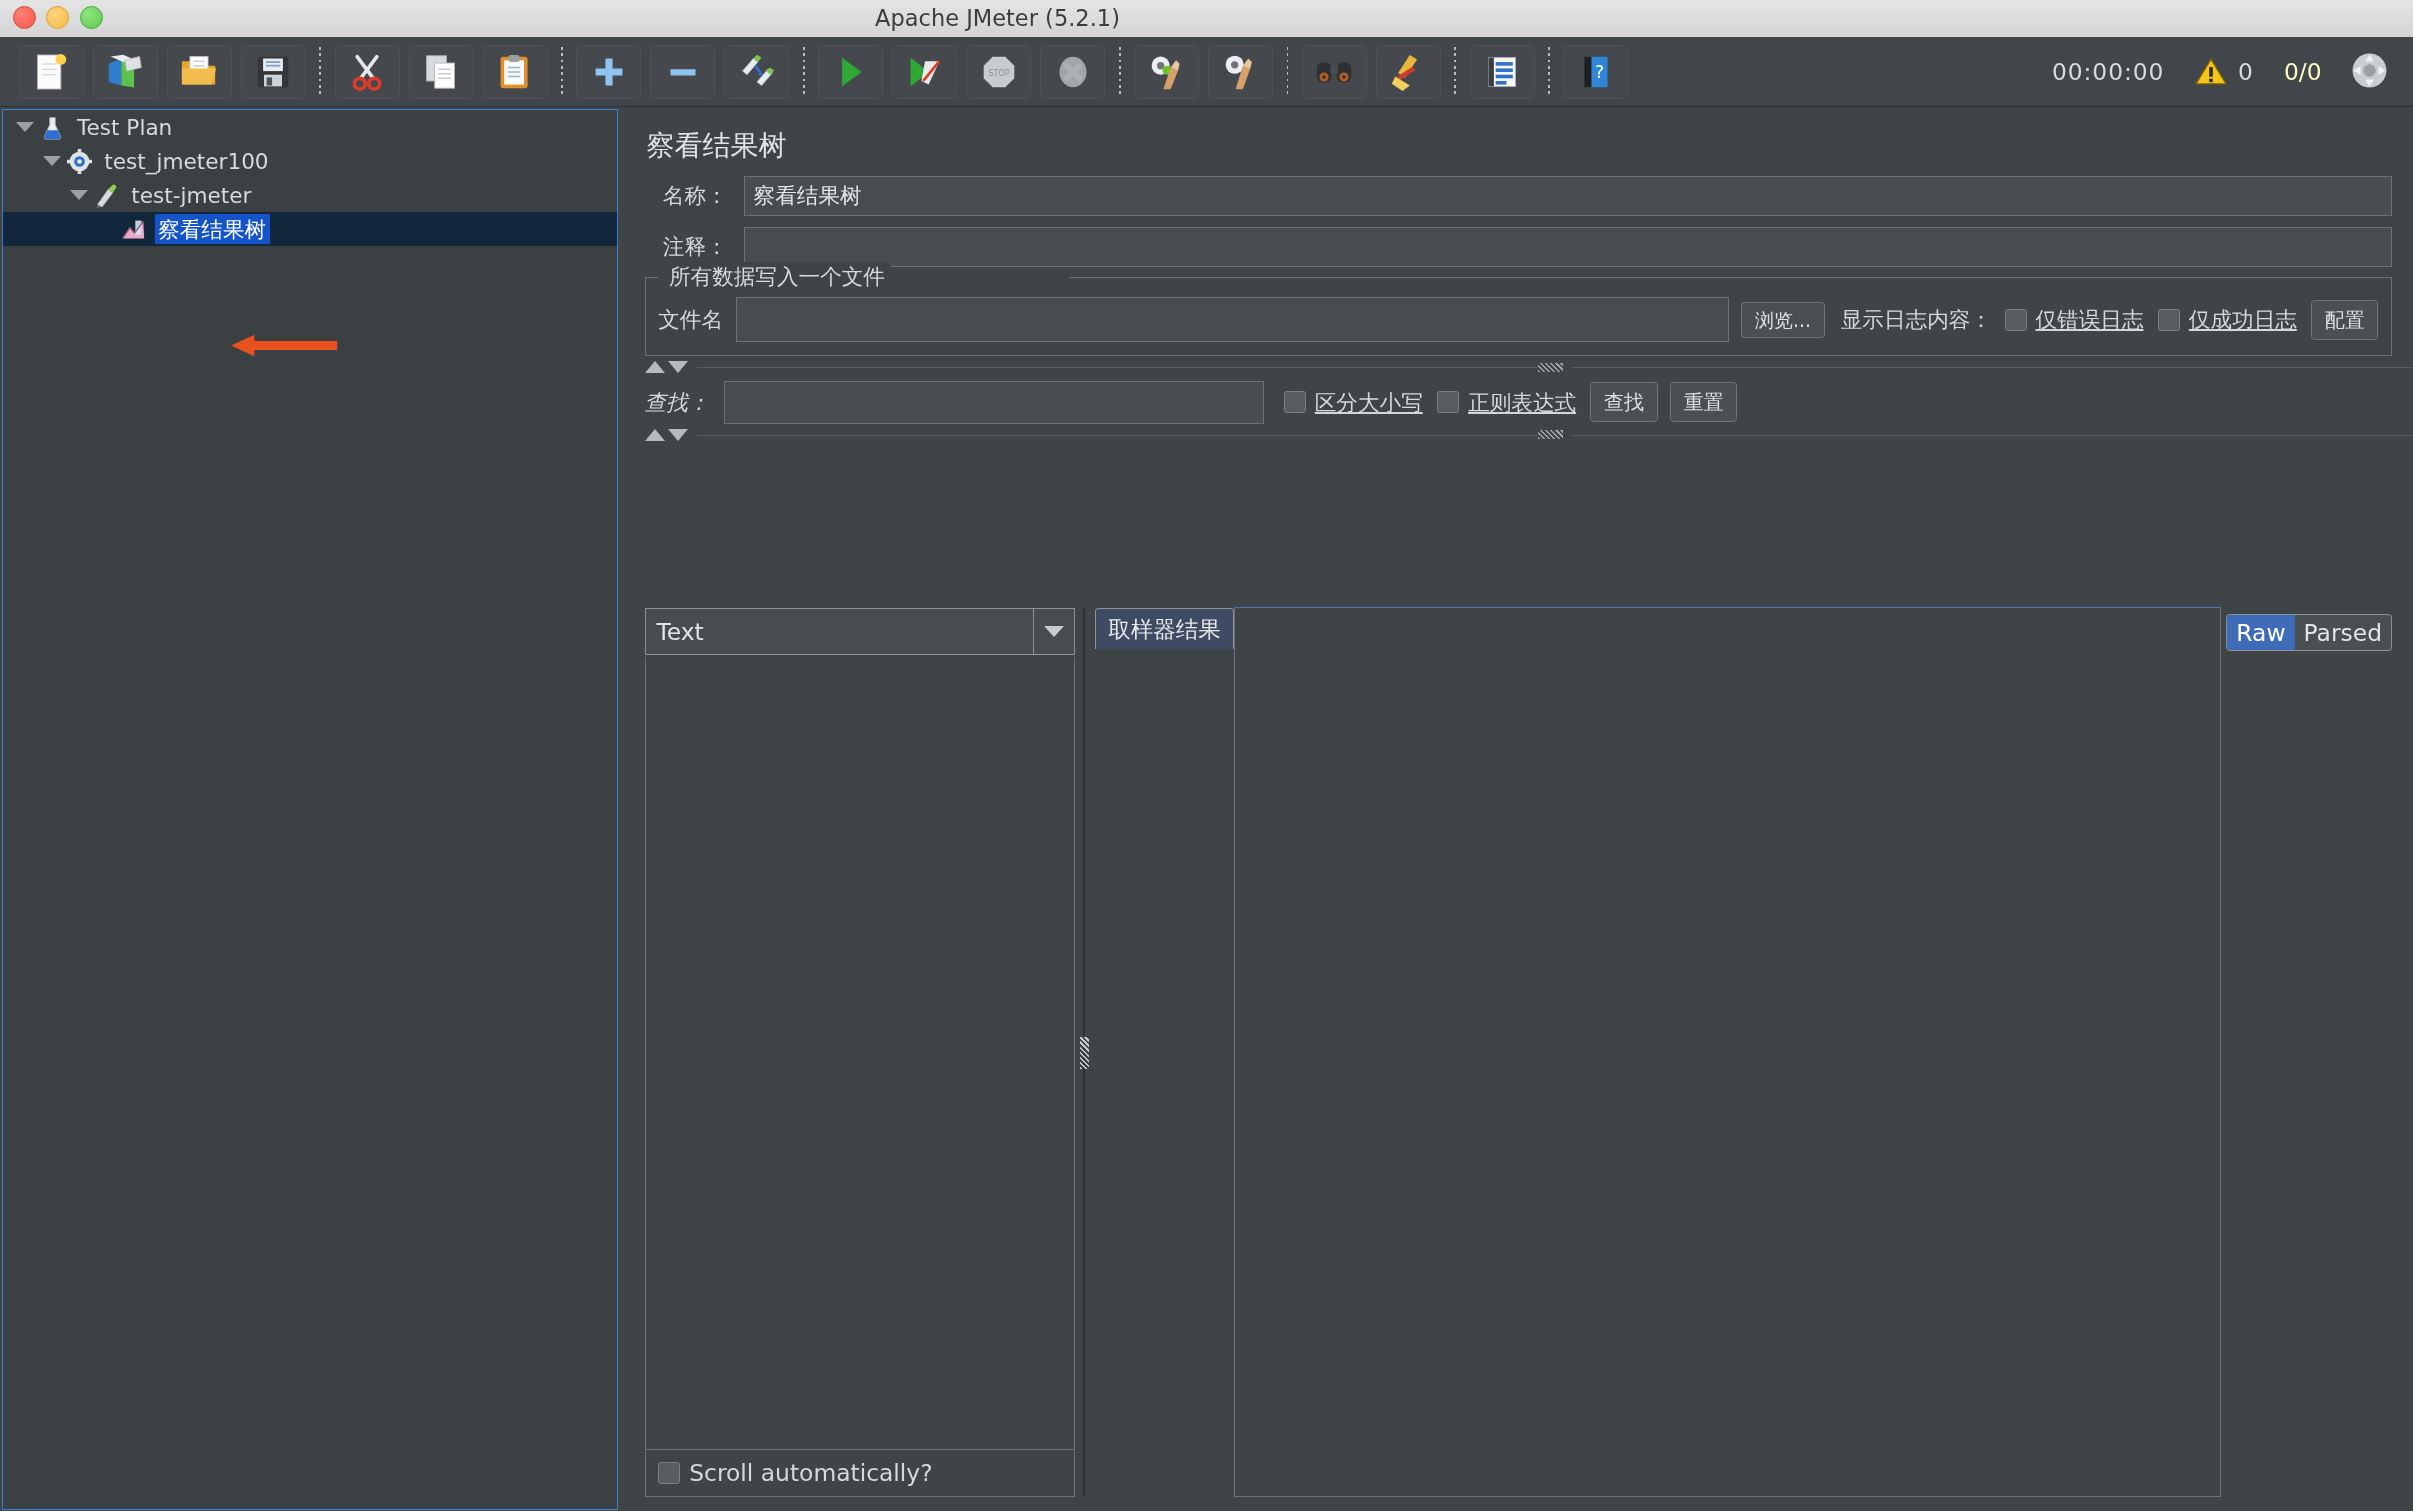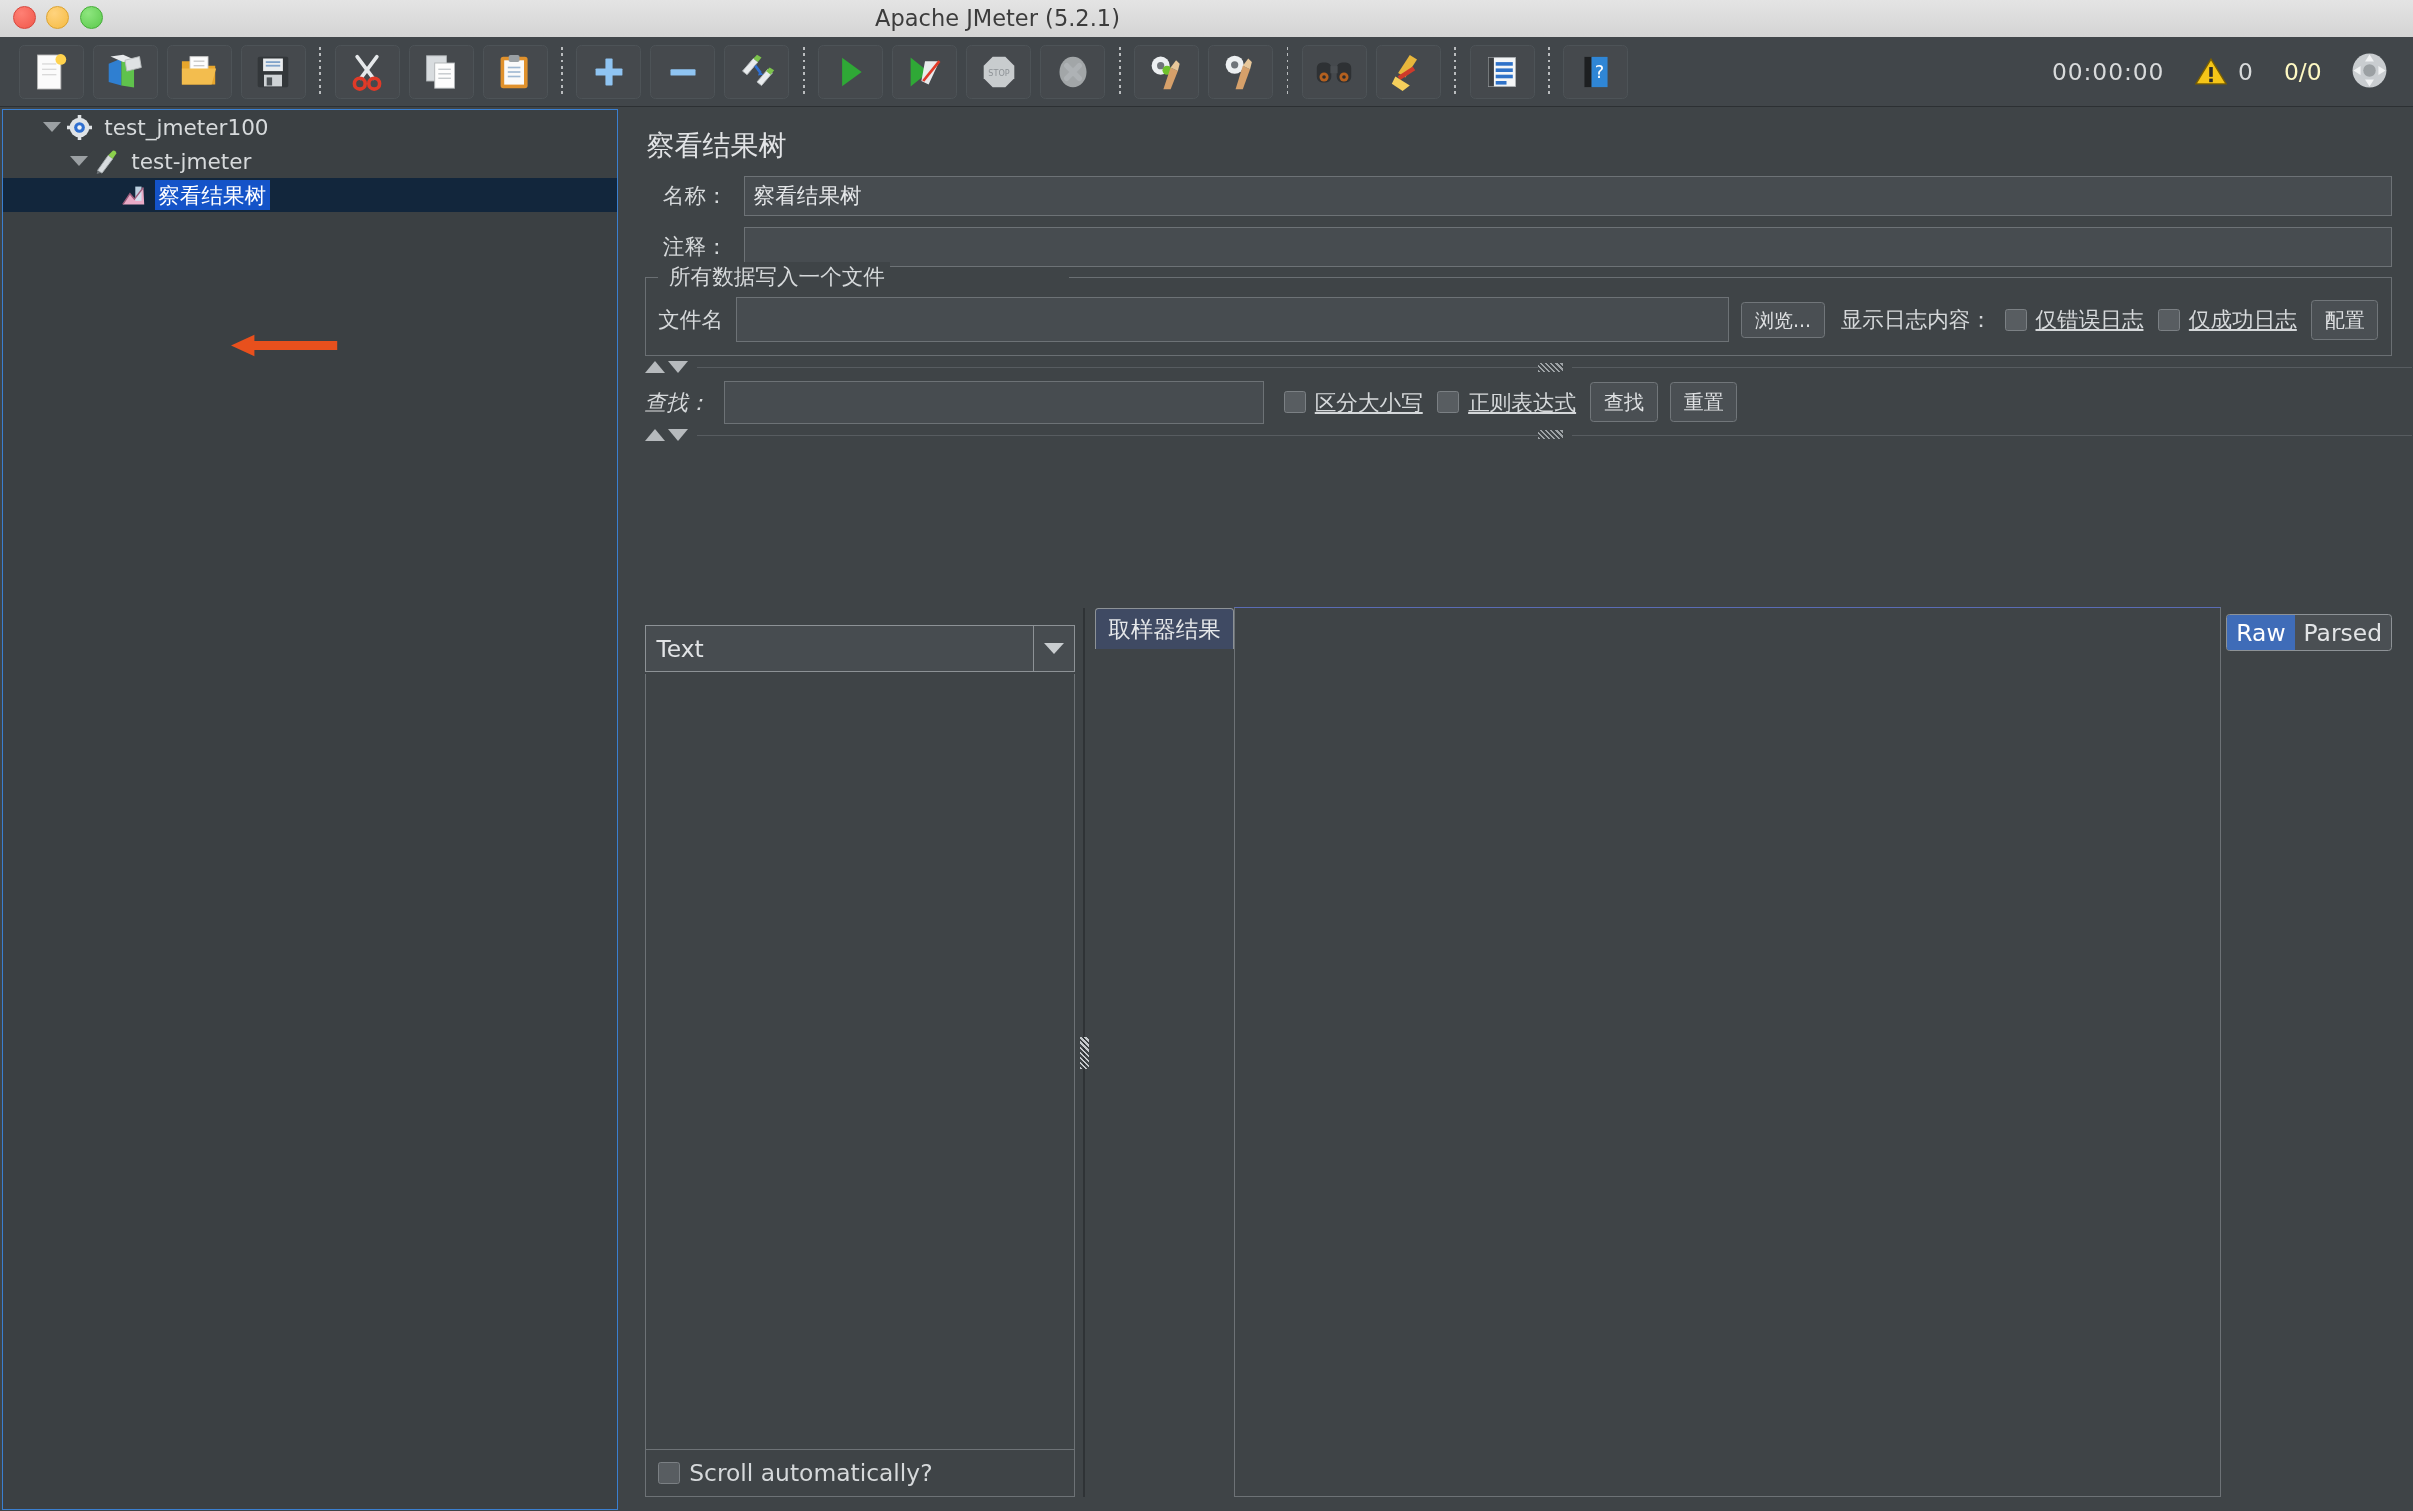--- a/index.html
+++ b/index.html
@@ -118,21 +118,21 @@
 
   
   .searchrow{display:flex;align-items:center;padding:0 20px 0 21.6px;margin-top:5.4px;}
   .searchrow .slabel{font-size:21.6px;color:#d6d9db;margin-right:14.4px;font-style:italic;}
   .searchinput{
     width:540px;height:43px;background:#474c50;border:0.9px solid #6d7276;box-sizing:border-box;margin-right:20px;
   }
 
   
   .lower{position:absolute;left:21.6px;top:499px;right:20px;bottom:12.6px;display:flex;}
-  .leftpane{width:430px;display:flex;flex-direction:column;margin-top:17px;}
+  .leftpane{width:430px;display:flex;flex-direction:column;}
   .combo{
     height:47px;background:#474c50;border:0.9px solid #8d9296;box-sizing:border-box;display:flex;align-items:center;
   }
   .combo .cval{flex:1;font-size:23.4px;color:#e2e4e6;padding-left:10.8px;}
   .combo .carrow{
     width:40px;height:100%;border-left:0.9px solid #8d9296;display:flex;align-items:center;justify-content:center;
   }
   .cdown{width:0;height:0;border-left:10px solid transparent;border-right:10px solid transparent;border-top:11.7px solid #c9cdd0;}
   .textarea{
     flex:1;background:#3f4447;border:0.9px solid #6d7276;border-top:none;box-sizing:border-box;margin-top:1.8px;
@@ -391,20 +391,32 @@
           <circle cx="23" cy="23" r="19" fill="#c9cdd0"></circle>
           <circle cx="23" cy="23" r="7" fill="#9ba0a3"></circle>
           <path d="M23 5 l5 8 h-10 Z M23 41 l5 -8 h-10 Z M5 23 l8 -5 v10 Z M41 23 l-8 -5 v10 Z" fill="#f0f2f3"></path>
         </svg>
       </div>
     </div>
   </div>
 
   <div class="treepanel">
 
+    <div class="trow" style="padding-left:10.8px;">
+      <span class="tw">
+          <span class="caret"></span>
+        </span>
+      <span class="ticon">
+        <svg width="25" height="25" viewBox="0 0 28 28">
+          <path d="M11 3 h6 v8 l6 13 a2 2 0 0 1 -2 3 H7 a2 2 0 0 1 -2 -3 l6 -13 Z" fill="#e9edf0" stroke="#b6bcc0"></path>
+          <path d="M8 17 h12 l3 7 a2 2 0 0 1 -2 3 H7 a2 2 0 0 1 -2 -3 Z" fill="#2f6fd0"></path>
+        </svg>
+      </span>
+      <span class="tlabel">Test Plan</span>
+    </div>
 
     <div class="trow" style="padding-left:38px;">
       <span class="tw">
           <span class="caret"></span>
         </span>
       <span class="ticon">
         <svg width="25" height="25" viewBox="0 0 28 28">
           <circle cx="14" cy="14" r="11" fill="#dfe3e6"></circle>
           <circle cx="14" cy="14" r="6" fill="#2f6fd0"></circle>
           <circle cx="14" cy="14" r="2.5" fill="#eef2f5"></circle>

